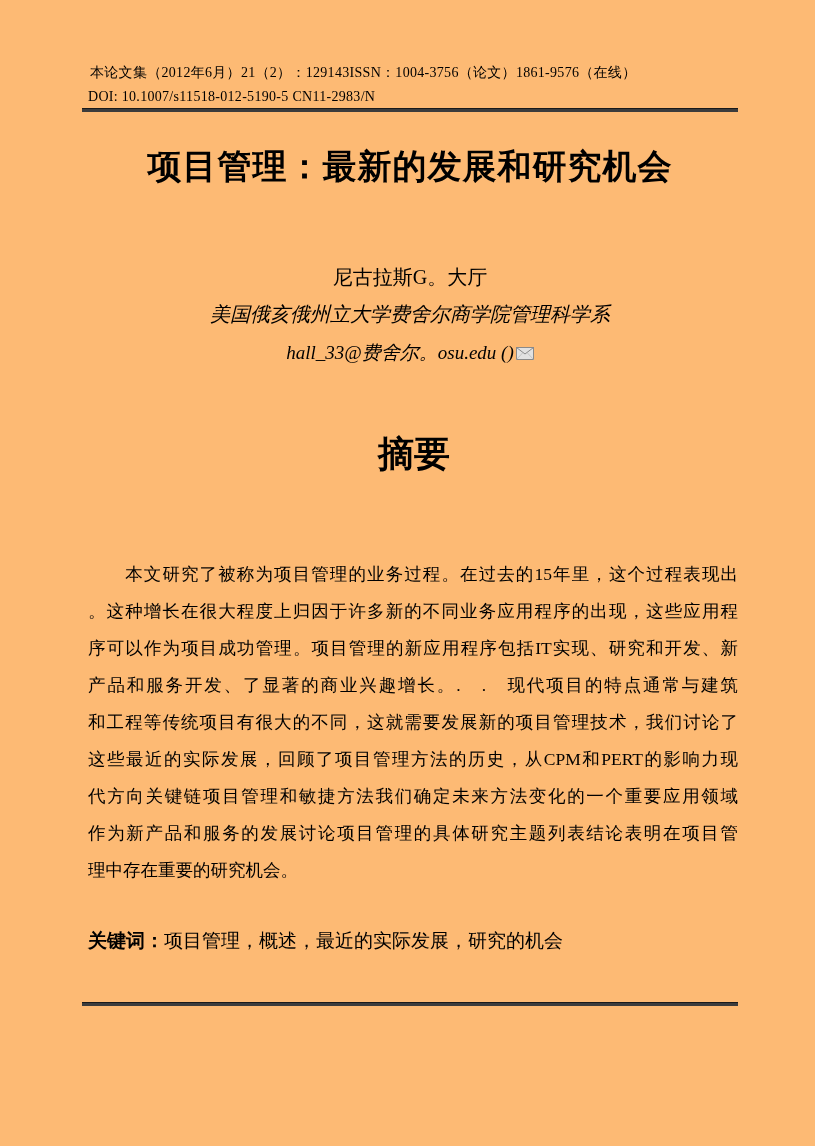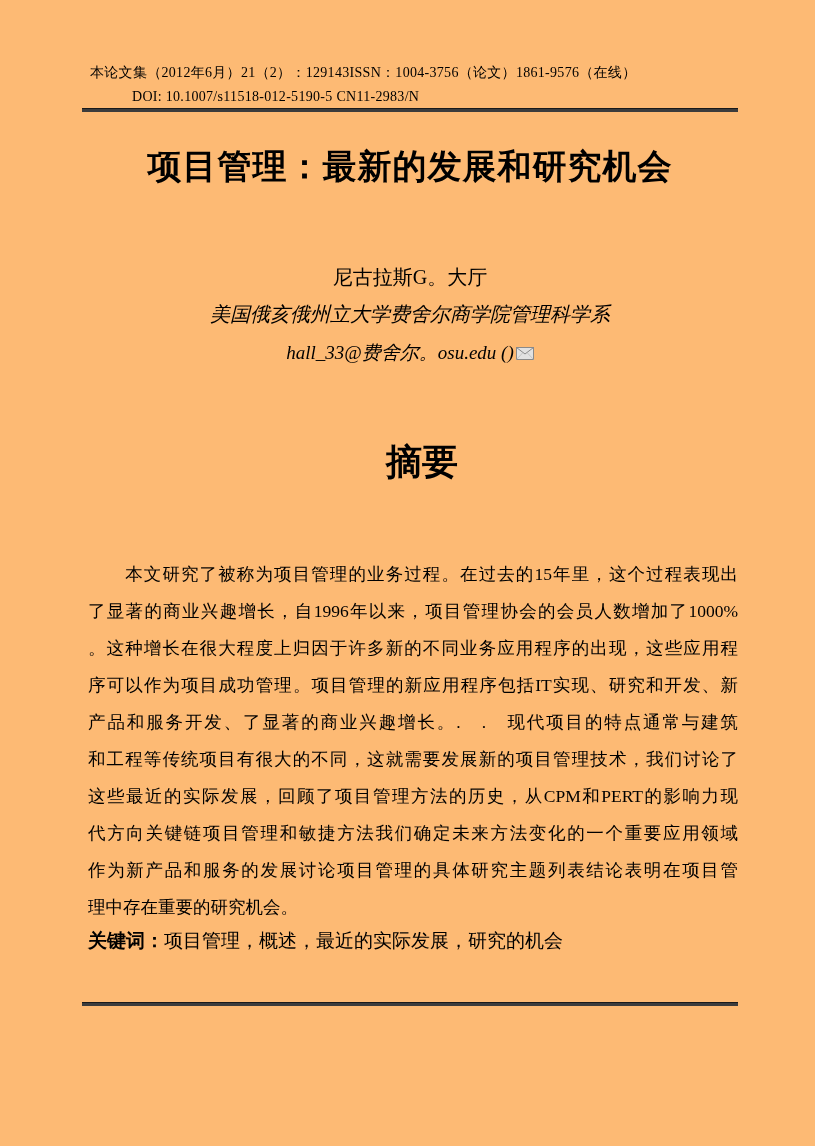--- a/index.html
+++ b/index.html
@@ -24,21 +24,20 @@
     letter-spacing: 0.3px;
     white-space: nowrap;
   }
   .journal-line2 {
     position: absolute;
     left: 88px;
     top: 89px;
     font-size: 14px;
     letter-spacing: 0.3px;
     white-space: nowrap;
-    margin-left: 44px;
   }
   .rule {
     position: absolute;
     left: 82px;
     width: 656px;
     height: 3px;
     background: #3c3c3c;
     border-top: 1px solid #1a1a1a;
   }
   .rule-top { top: 108px; }
@@ -123,25 +122,24 @@
   <div class="col affiliation">美国俄亥俄州立大学费舍尔商学院管理科学系</div>
 
   <div class="col email-line">
     <span>hall_33@费舍尔。osu.edu ()</span><span class="env"><svg width="18" height="13" viewBox="0 0 18 13">
           <rect x="0.5" y="0.5" width="17" height="12" fill="#e2e2e2" stroke="#8a8a8a" stroke-width="1"></rect>
           <path d="M0.5,0.5 L9,7 L17.5,0.5" fill="none" stroke="#8a8a8a" stroke-width="1"></path>
           <path d="M0.5,12.5 L6.5,6 M17.5,12.5 L11.5,6" fill="none" stroke="#bdbdbd" stroke-width="0.8"></path>
         </svg></span>
   </div>
 
-  <h2 class="col abstract-heading" style="margin:12px;">摘要</h2>
+  <h2 class="col abstract-heading" style="margin:4px;">摘要</h2>
 
   <div class="abstract-body">
     <div class="abs-line">　　本文研究了被称为项目管理的业务过程。在过去的15年里，这个过程表现出</div>
-    <div class="abs-line">了显著的商业兴趣增长，自1996年以来，项目管理协会的会员人数增加了1000%</div>
     <div class="abs-line">。这种增长在很大程度上归因于许多新的不同业务应用程序的出现，这些应用程</div>
     <div class="abs-line">序可以作为项目成功管理。项目管理的新应用程序包括IT实现、研究和开发、新</div>
     <div class="abs-line">产品和服务开发、了显著的商业兴趣增长。.　.　现代项目的特点通常与建筑</div>
     <div class="abs-line">和工程等传统项目有很大的不同，这就需要发展新的项目管理技术，我们讨论了</div>
     <div class="abs-line">这些最近的实际发展，回顾了项目管理方法的历史，从CPM和PERT的影响力现</div>
     <div class="abs-line">代方向关键链项目管理和敏捷方法我们确定未来方法变化的一个重要应用领域</div>
     <div class="abs-line">作为新产品和服务的发展讨论项目管理的具体研究主题列表结论表明在项目管</div>
     <div class="abs-line">理中存在重要的研究机会。</div>
   </div>
 

